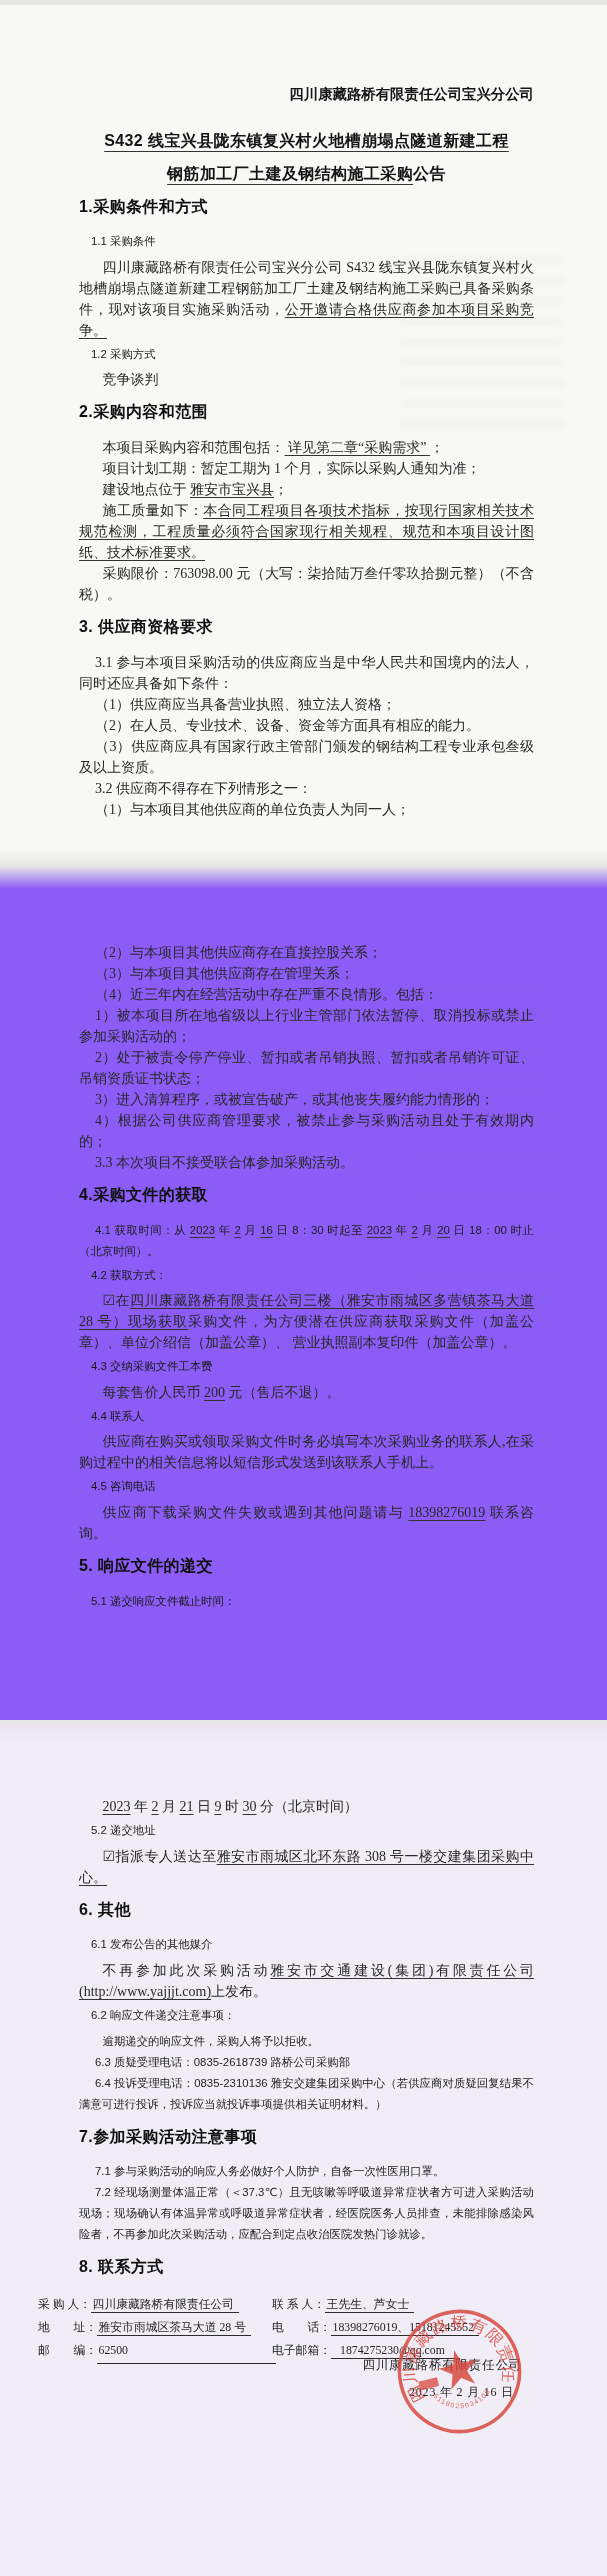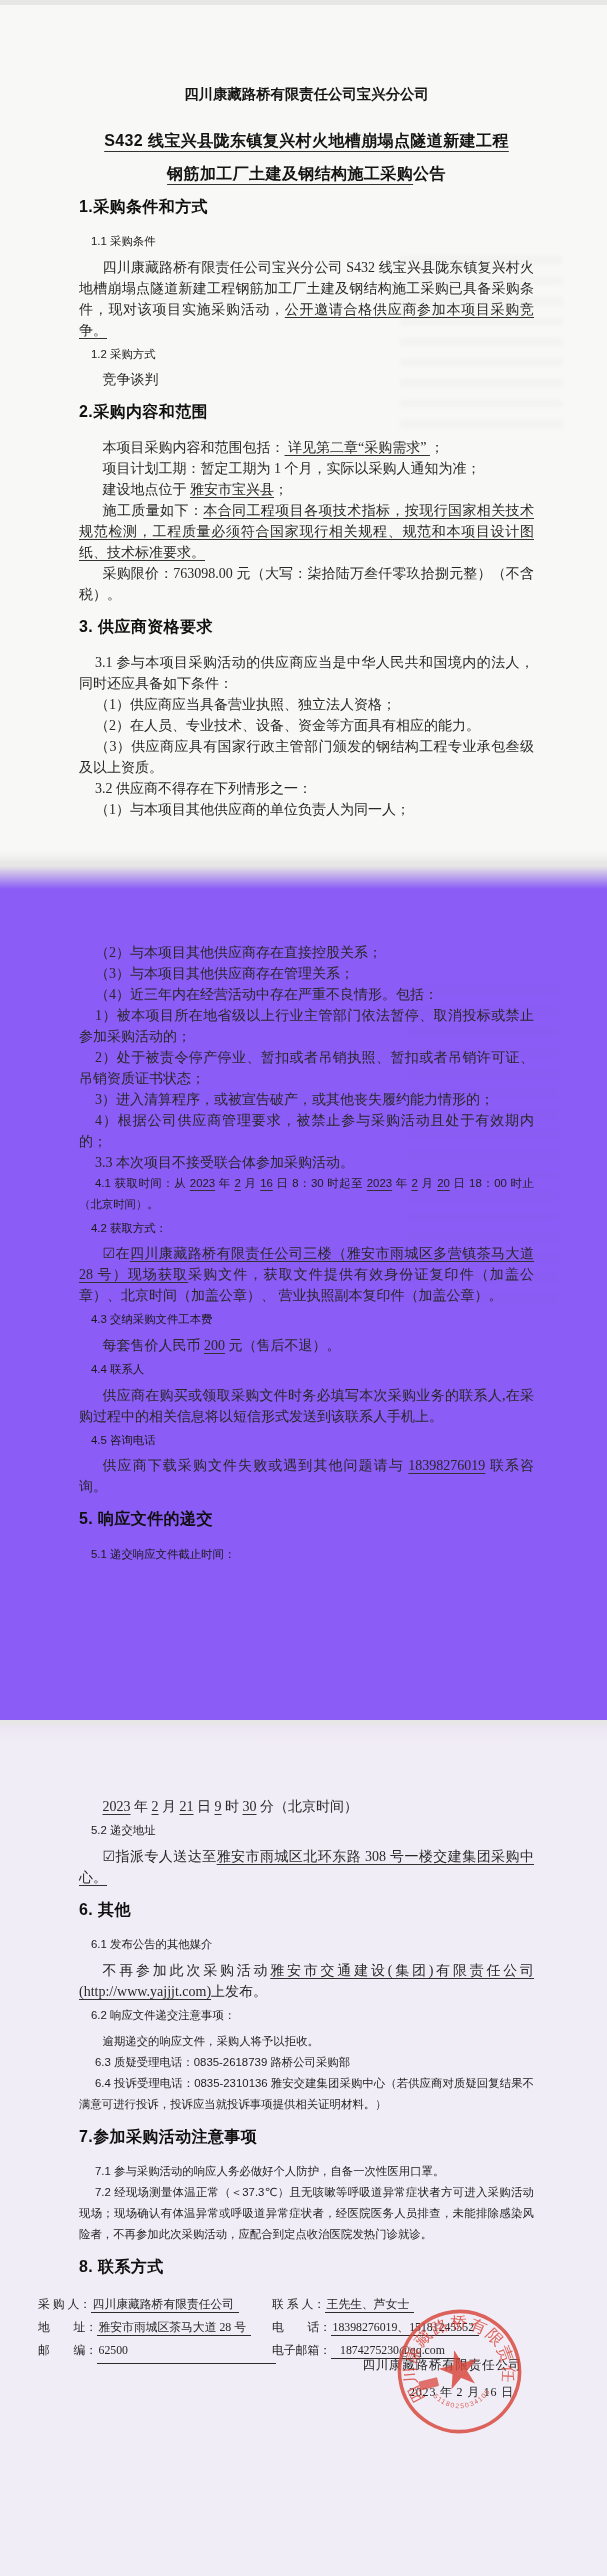--- a/index.html
+++ b/index.html
@@ -15,21 +15,21 @@
     background:linear-gradient(#e6e6e4,rgba(230,230,228,0));pointer-events:none}
   #page1::after{content:'';position:absolute;bottom:0;left:0;right:0;height:10.6px;
     background:linear-gradient(rgba(0,0,0,0),rgba(0,0,0,.05));pointer-events:none}
   #page3::before{content:'';position:absolute;top:0;left:0;right:0;height:16.7px;
     background:linear-gradient(#eae4f0,rgba(234,228,240,0));pointer-events:none}
   .content{padding:0 73px 0 79px;position:relative}
   #page1 .content{padding-top:80px}
   #page2 .content{padding-top:76px}
   #page3 .content{padding-top:71px}
 
-  .doc-org{text-align:center;font-family:"Liberation Sans","DejaVu Sans",sans-serif;
+  .doc-org{text-align:right;font-family:"Liberation Sans","DejaVu Sans",sans-serif;
     font-weight:bold;font-size:14.4px;color:#161616;margin-bottom:27px}
   .doc-title{text-align:center;font-family:"Liberation Sans","DejaVu Sans",sans-serif;
     font-weight:bold;font-size:16px;color:#141414;margin-bottom:12px;letter-spacing:0.4px}
   .h1{font-family:"Liberation Sans","DejaVu Sans",sans-serif;font-weight:bold;
     font-size:16px;color:#101010;margin:12px 0 13.7px;letter-spacing:0.4px}
   .sub{font-family:"Liberation Sans","DejaVu Sans",sans-serif;font-size:11.4px;
     color:#1a1a1a;margin:3px 0 4.6px;margin-left:12px;line-height:21px}
   .p{font-size:14px;line-height:21px;text-align:justify;margin:0 0 0 0;color:#282828}
   .p.sans{font-family:"Liberation Sans","DejaVu Sans",sans-serif;font-size:11.4px;color:#1e1e1e}
   .ind{text-indent:23.5px}
@@ -96,23 +96,24 @@
   <div class="smudge"></div>
   <div class="content">
       <div class="p ind1"><span>（2）与本项目其他供应商存在直接控股关系；</span></div>
       <div class="p ind1"><span>（3）与本项目其他供应商存在管理关系；</span></div>
       <div class="p ind1"><span>（4）近三年内在经营活动中存在严重不良情形。包括：</span></div>
       <div class="p ind1"><span>1）被本项目所在地省级以上行业主管部门依法暂停、取消投标或禁止参加采购活动的；</span></div>
       <div class="p ind1"><span>2）处于被责令停产停业、暂扣或者吊销执照、暂扣或者吊销许可证、吊销资质证书状态；</span></div>
       <div class="p ind1"><span>3）进入清算程序，或被宣告破产，或其他丧失履约能力情形的；</span></div>
       <div class="p ind1"><span>4）根据公司供应商管理要求，被禁止参与采购活动且处于有效期内的；</span></div>
       <div class="p ind1"><span>3.3 本次项目不接受联合体参加采购活动。</span></div>
+      <div class="h1"><span>4.采购文件的获取</span></div>
       <div class="p ind1 sans"><span>4.1 获取时间：从 </span><span class="u">2023</span><span> 年 </span><span class="u">2</span><span> 月 </span><span class="u">16</span><span> 日 8：30 时起至 </span><span class="u">2023</span><span> 年 </span><span class="u">2</span><span> 月 </span><span class="u">20</span><span> 日 18：00 时止（北京时间）。</span></div>
       <div class="sub"><span>4.2 获取方式：</span></div>
-      <div class="p ind"><span>☑</span><span>在</span><span class="u">四川康藏路桥有限责任公司三楼（雅安市雨城区多营镇茶马大道 28 号）现场获取</span><span>采购文件，获取文件提供有效身份证复印件（加盖公章）、北京时间（加盖公章）、 营业执照副本复印件（加盖公章）。</span></div>
+      <div class="p ind"><span>☑</span><span>在</span><span class="u">四川康藏路桥有限责任公司三楼（雅安市雨城区多营镇茶马大道 28 号）现场获取</span><span>采购文件，为方便潜在供应商获取采购文件（加盖公章）、单位介绍信（加盖公章）、 营业执照副本复印件（加盖公章）。</span></div>
       <div class="sub"><span>4.3 交纳采购文件工本费</span></div>
       <div class="p ind"><span>每套售价人民币 </span><span class="u">200</span><span> 元（售后不退）。</span></div>
       <div class="sub"><span>4.4 联系人</span></div>
       <div class="p ind"><span>供应商在购买或领取采购文件时务必填写本次采购业务的联系人,在采购过程中的相关信息将以短信形式发送到该联系人手机上。</span></div>
       <div class="sub"><span>4.5 咨询电话</span></div>
       <div class="p ind"><span>供应商下载采购文件失败或遇到其他问题请与 </span><span class="u">18398276019</span><span> 联系咨询。</span></div>
       <div class="h1"><span>5. 响应文件的递交</span></div>
       <div class="sub"><span>5.1 递交响应文件截止时间：</span></div>
     </div>
 </div>

